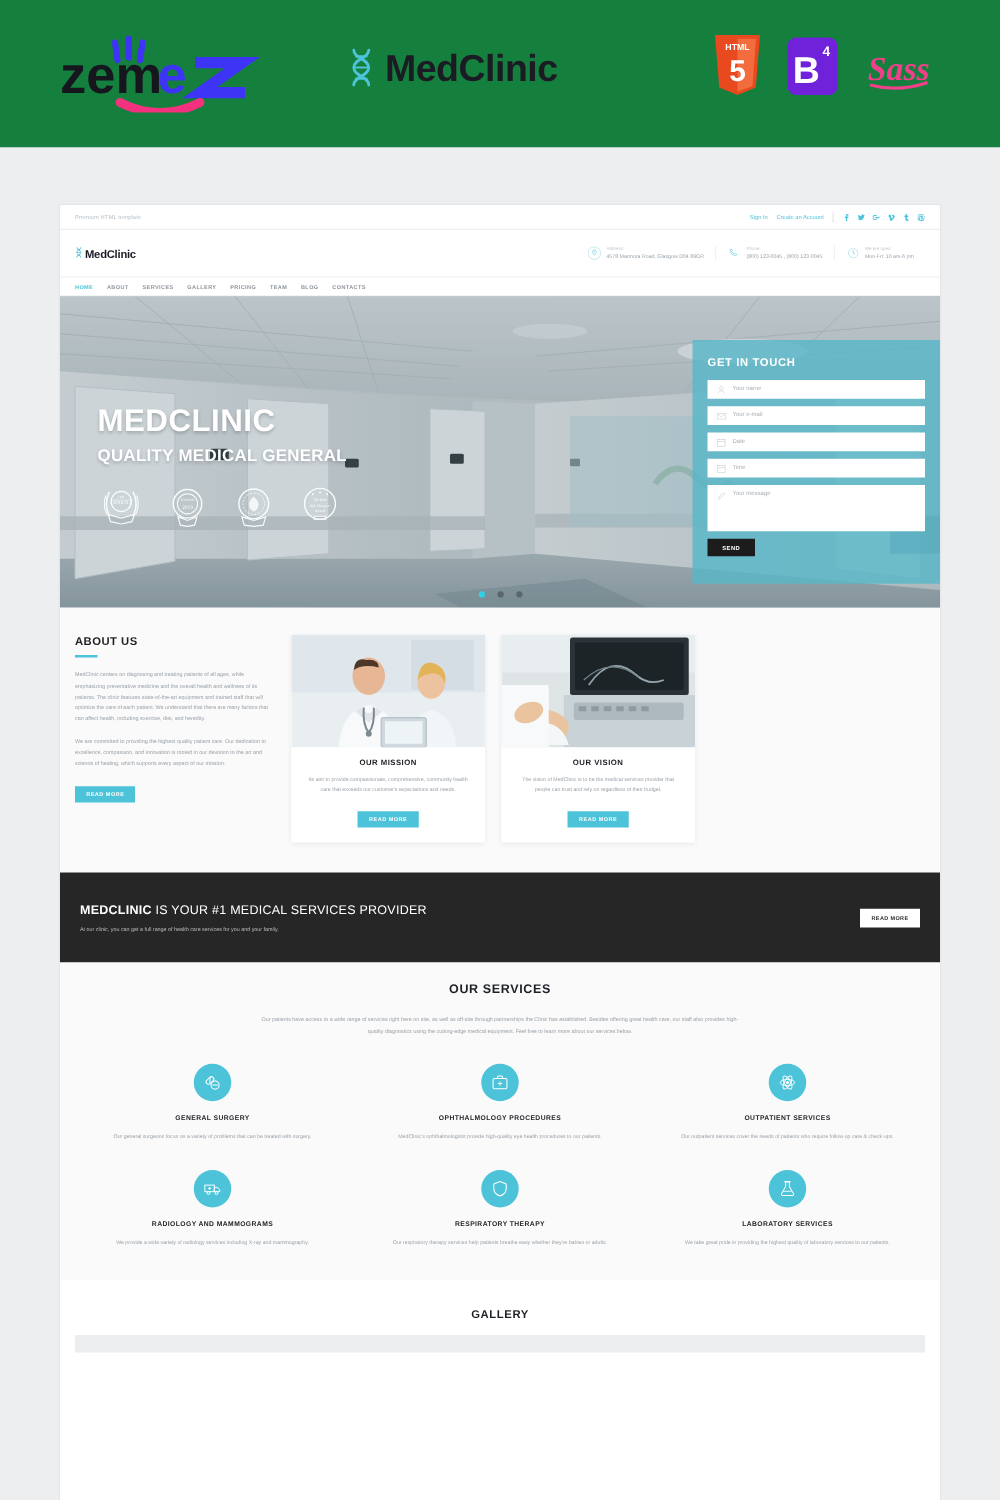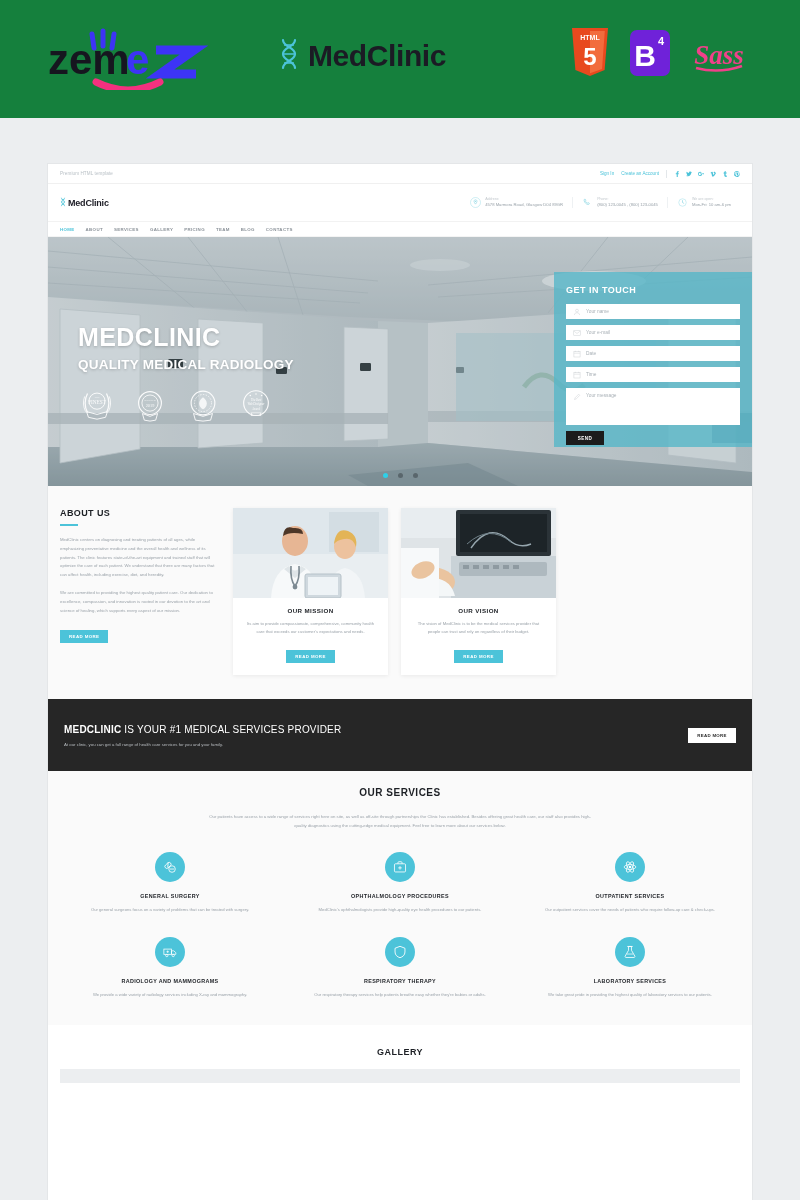--- a/index.html
+++ b/index.html
@@ -126,21 +126,21 @@
     margin-top: 7px;
     font-size: 13.5px; font-weight: 700; color: #fff;
     letter-spacing: 0.25px;
     text-shadow: 0 1px 3px rgba(0,0,0,0.22);
   }
   .hero-awards { margin-top: 13px; display: flex; gap: 15px; }
   .award { width: 38px; height: 38px; opacity: 0.93; }
 
   .hero-form {
     position: absolute; right: 0px; top: 35px;
-    width: 198px; height: 175px;
+    width: 198px; height: 195px;
     background: rgba(86,183,200,0.80);
     padding: 13px 12px;
   }
   .form-title {
     font-size: 9px; font-weight: 800; color: #fff;
     letter-spacing: 0.5px; margin-bottom: 9px;
   }
   .field {
     height: 15px; background: #fff; margin-bottom: 6px;
     display: flex; align-items: center; gap: 5px; padding: 0 7px;
@@ -432,21 +432,21 @@
       <rect x="380" y="174" width="324" height="11" fill="#b9c2c6" opacity="0.7"></rect>
       <rect x="408" y="96" width="200" height="88" fill="#b2d6dd" opacity="0.55"></rect>
       <path d="M476 150 q16 -22 34 -4 q14 14 26 2" stroke="#7fb49b" stroke-width="5" fill="none" opacity="0.55"></path>
       <rect x="664" y="176" width="40" height="30" fill="#3f6d84" opacity="0.55"></rect>
       <path d="M300 238 L420 226 L470 249 L320 249 Z" fill="#6f838b" opacity="0.5"></path>
     </svg>
     <div class="hero-overlay"></div>
 
     <div class="hero-copy">
       <div class="hero-title">MEDCLINIC</div>
-      <div class="hero-sub">QUALITY MEDICAL RADIOLOGY</div>
+      <div class="hero-sub">QUALITY MEDICAL GENERAL</div>
       <div class="hero-awards">
         <svg class="award" viewBox="0 0 40 40">
           <path d="M10 9 q-5 10 0 20 M30 9 q5 10 0 20" stroke="#fff" stroke-width="1.3" fill="none"></path>
           <g stroke="#fff" stroke-width="0.9" fill="none">
             <path d="M7 12 q-3 8 1 16"></path>
                 <path d="M33 12 q3 8 -1 16"></path>
           </g>
           <circle cx="20" cy="17" r="8.5" fill="none" stroke="#fff" stroke-width="1"></circle>
           <text x="20" y="14" text-anchor="middle" font-size="3" fill="#fff" font-family="Liberation Serif, serif">THE</text>
           <text x="20" y="19.5" text-anchor="middle" font-size="5.5" fill="#fff" font-family="Liberation Serif, serif">FINEST</text>

